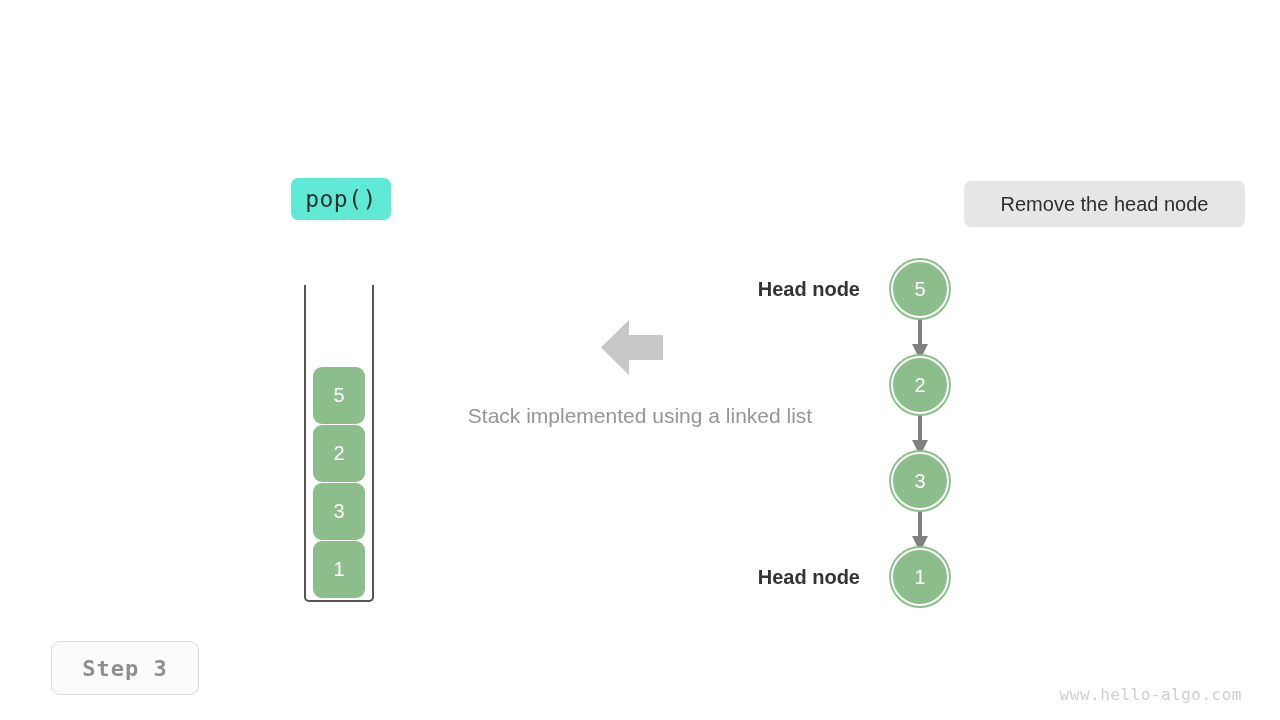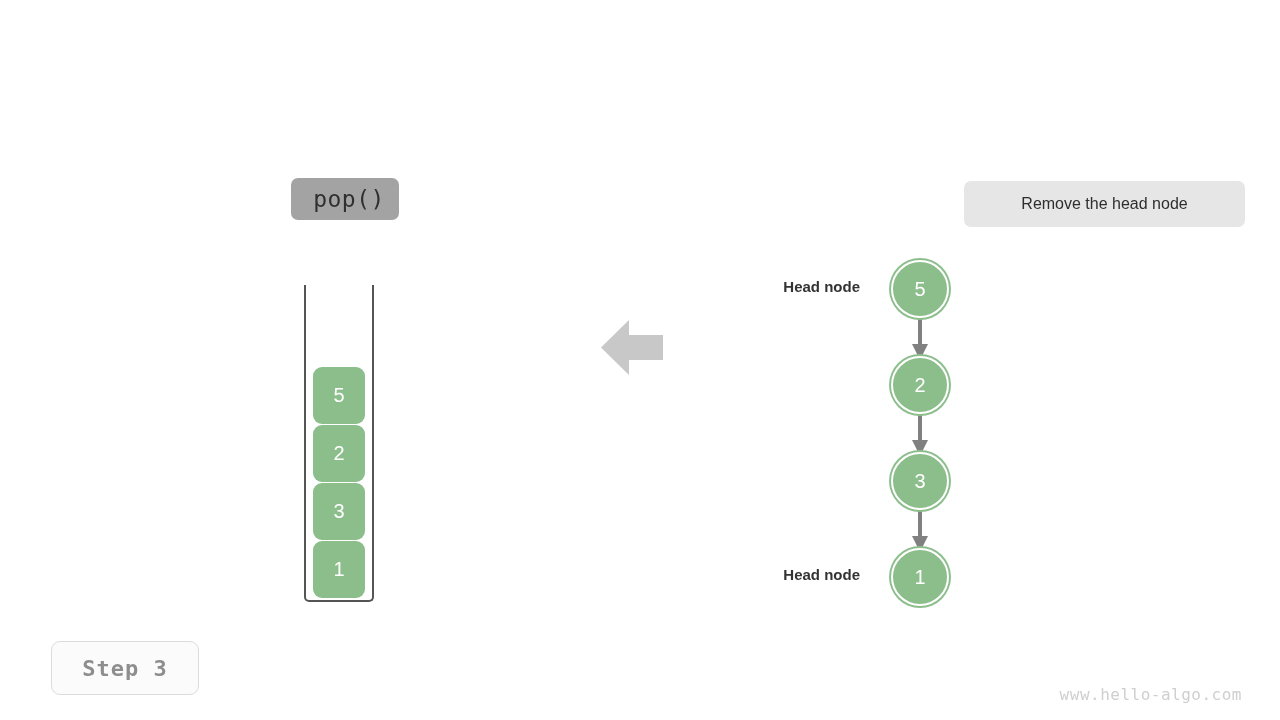--- a/index.html
+++ b/index.html
@@ -20,44 +20,43 @@
     inset: 0;
   }
 
   
   .op-badge {
     position: absolute;
     left: 291px;
     top: 178px;
     width: 100px;
     height: 42px;
-    background: #a3a3a3;
+    background: #5eead4;
     border-radius: 7px;
     display: flex;
     align-items: center;
     justify-content: center;
     font-family: "DejaVu Sans Mono", "Liberation Mono", monospace;
     font-size: 23px;
     color: #2f2f2f;
     letter-spacing: 0.5px;
-    padding-left: 8px;
   }
 
   .action-badge {
     position: absolute;
     left: 964px;
     top: 181px;
     width: 281px;
     height: 46px;
     background: #e6e6e6;
     border-radius: 7px;
     display: flex;
     align-items: center;
     justify-content: center;
-    font-size: 16px;
+    font-size: 20px;
     color: #2e2e2e;
   }
 
   .step-badge {
     position: absolute;
     left: 51px;
     top: 641px;
     width: 146px;
     height: 52px;
     background: #fbfbfb;
@@ -151,21 +150,21 @@
     box-shadow: 0 0 0 2px #8cbe8c;
     display: flex;
     align-items: center;
     justify-content: center;
     color: #ffffff;
     font-size: 20px;
     box-sizing: border-box;
   }
   .ll-label {
     position: absolute;
-    font-size: 15px;
+    font-size: 20px;
     font-weight: bold;
     color: #333333;
     white-space: nowrap;
     text-align: right;
   }
   .ll-arrow {
     position: absolute;
     left: 905px;
     width: 30px;
     height: 42px;
@@ -187,20 +186,21 @@
       <div class="stack-cell">2</div>
       <div class="stack-cell">3</div>
       <div class="stack-cell">1</div>
     </div>
   </div>
 
   <svg class="big-arrow" viewBox="0 0 62 55">
     <polygon points="0,27.5 28,0 28,15 62,15 62,40 28,40 28,55" fill="#c8c8c8"></polygon>
   </svg>
 
+  <div class="caption">Stack implemented using a linked list</div>
 
   <div>
 
     <svg class="ll-arrow" style="top:318px" viewBox="0 0 30 42">
       <line x1="15" y1="0" x2="15" y2="30" stroke="#808080" stroke-width="4"></line>
       <polygon points="15,42 7,26 23,26" fill="#808080"></polygon>
     </svg>
     <svg class="ll-arrow" style="top:414px" viewBox="0 0 30 42">
       <line x1="15" y1="0" x2="15" y2="30" stroke="#808080" stroke-width="4"></line>
       <polygon points="15,42 7,26 23,26" fill="#808080"></polygon>

